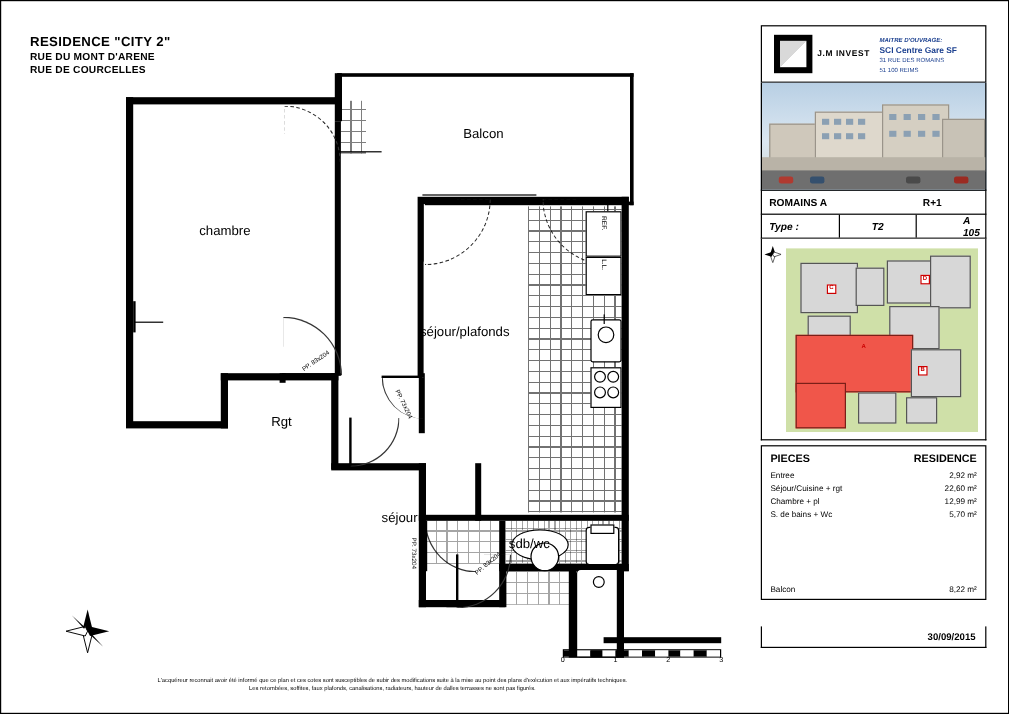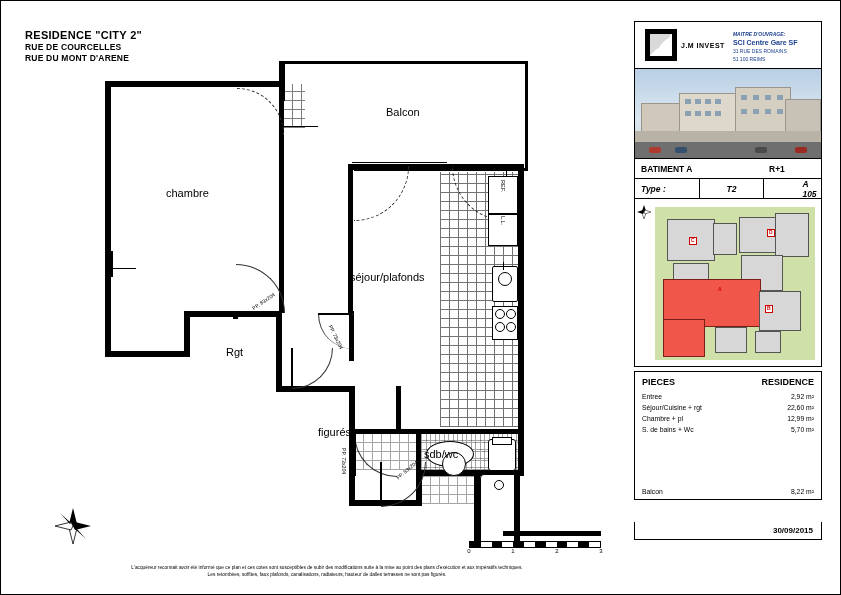--- a/index.html
+++ b/index.html
@@ -80,22 +80,22 @@
   
   #compass{left:52px;top:505px;width:40px;height:40px;}
 </style>
 </head>
 <body>
 
 <div id="page">
 
   <div class="abs" id="title-block">
     <div class="t1">RESIDENCE "CITY 2"</div>
+    <div class="t2">RUE DU MONT D'ARENE</div>
     <div class="t2">RUE DE COURCELLES</div>
-    <div class="t2">RUE DU MONT D'ARENE</div>
   </div>
 
   <div class="abs" id="plan">
 
     <div class="wallthin" style="left:185px;top:5px;width:247px;height:3px;"></div>
     <div class="wallthin" style="left:429px;top:5px;width:3px;height:110px;"></div>
     <div class="wallthin" style="left:258px;top:112px;width:174px;height:3px;"></div>
     <div class="wallthin" style="left:185px;top:5px;width:3px;height:38px;"></div>
 
     <div class="wall" style="left:9px;top:25px;width:180px;height:6px;"></div>
@@ -184,21 +184,21 @@
     <div class="wall" style="left:378px;top:414px;width:6px;height:78px;"></div>
     <div class="sanit" style="left:346px;top:396px;width:22px;height:22px;border-radius:50%;"></div>
 
     <div class="thinline" style="left:15px;top:195px;width:2px;height:26px;"></div>
     <div class="thinline" style="left:16px;top:212px;width:24px;height:1px;"></div>
 
     <div class="room-label big" style="left:290px;top:50px;">Balcon</div>
     <div class="room-label big" style="left:70px;top:131px;">chambre</div>
     <div class="room-label big" style="left:254px;top:215px;">séjour/plafonds</div>
     <div class="room-label big" style="left:130px;top:290px;">Rgt</div>
-    <div class="room-label big" style="left:222px;top:370px;">figurés</div>
+    <div class="room-label big" style="left:222px;top:370px;">séjour</div>
     <div class="room-label big" style="left:328px;top:392px;">sdb/wc</div>
   </div>
 
   <div class="abs" id="compass">
     <svg width="40" height="40" viewBox="0 0 40 40">
       <polygon points="20,2 24,18 20,20 16,18" fill="#000"></polygon>
       <polygon points="20,38 24,22 20,20 16,22" fill="#fff" stroke="#000" stroke-width="0.8"></polygon>
       <polygon points="2,20 18,16 20,20 18,24" fill="#fff" stroke="#000" stroke-width="0.8"></polygon>
       <polygon points="38,20 22,16 20,20 22,24" fill="#000"></polygon>
       <polygon points="7,7 18,17 17,18" fill="#000"></polygon>
@@ -274,21 +274,21 @@
       <div class="win" style="left:142px;top:40px;width:6px;height:5px;"></div>
       <div class="bld" style="left:0;top:62px;width:188px;height:12px;background:#b9b3a7;border:none;"></div>
       <div class="road"></div>
       <div class="car" style="left:14px;background:#b03a30;"></div>
       <div class="car" style="left:40px;background:#35506e;"></div>
       <div class="car" style="left:120px;background:#4a4a4a;"></div>
       <div class="car" style="left:160px;background:#9b2b22;"></div>
     </div>
 
     <div class="pbox rowbox" style="border-top:none;">
-      <div class="cell" style="flex:1;">BATIMENT A</div>
+      <div class="cell" style="flex:1;">ROMAINS A</div>
       <div class="cell" style="width:58px;">R+1</div>
     </div>
 
     <div class="pbox rowbox" style="border-top:none;font-style:italic;">
       <div class="cell" style="width:64px;">Type :</div>
       <div class="cell sep" style="flex:1;justify-content:center;">T2</div>
       <div class="cell sep" style="width:58px;justify-content:center;padding-left:40px;">A 105</div>
     </div>
 
     <div class="pbox" id="key-box" style="border-top:none;">

